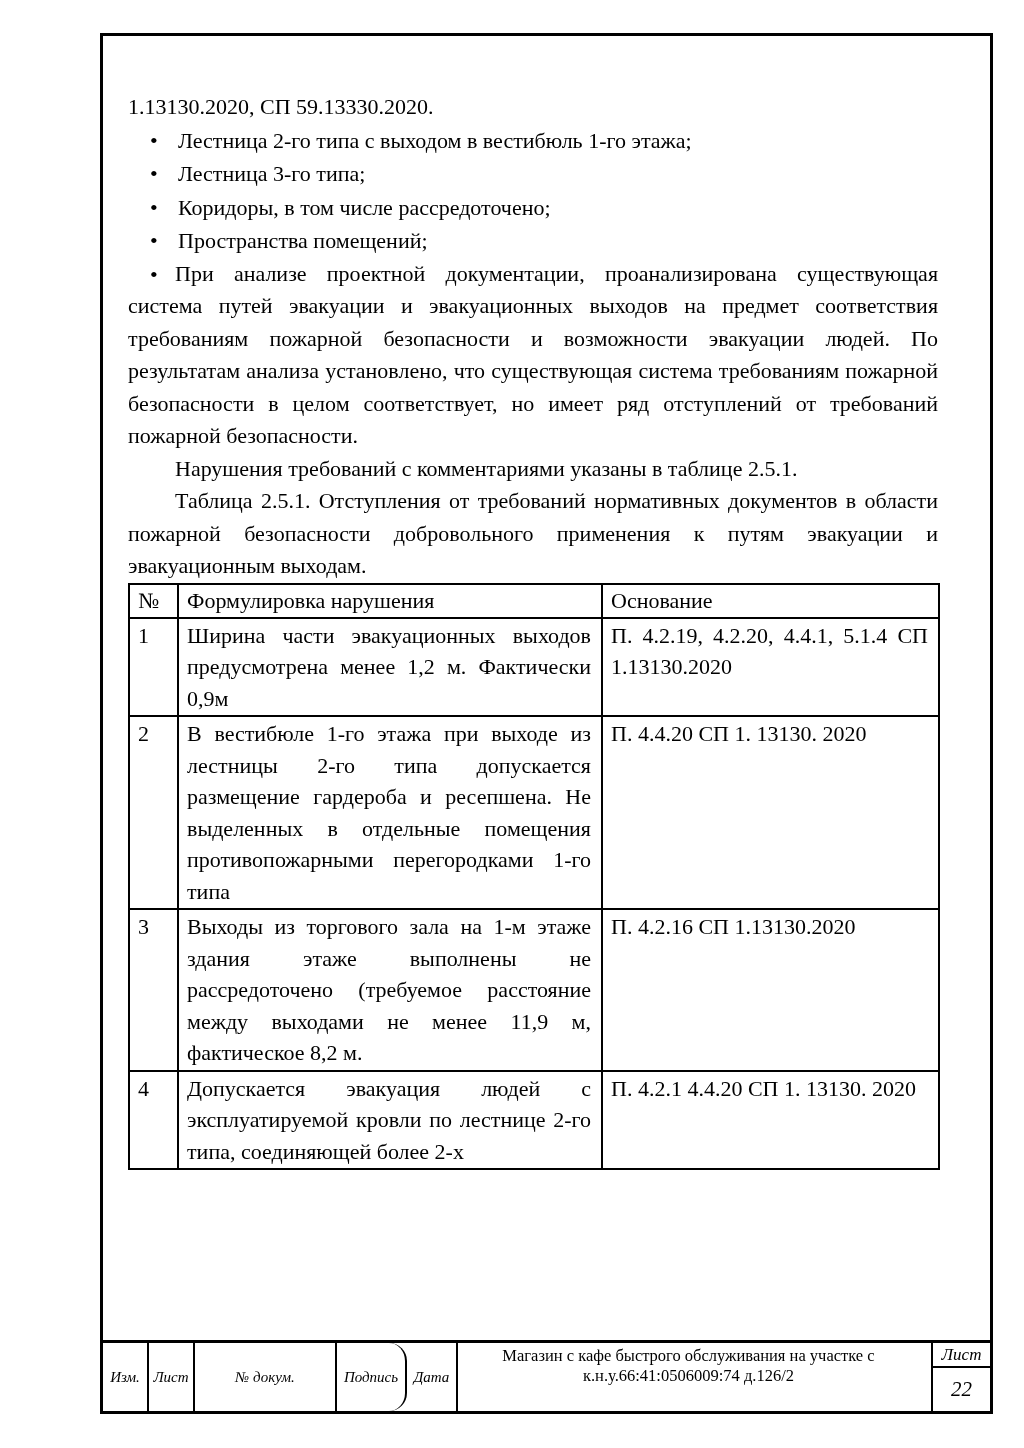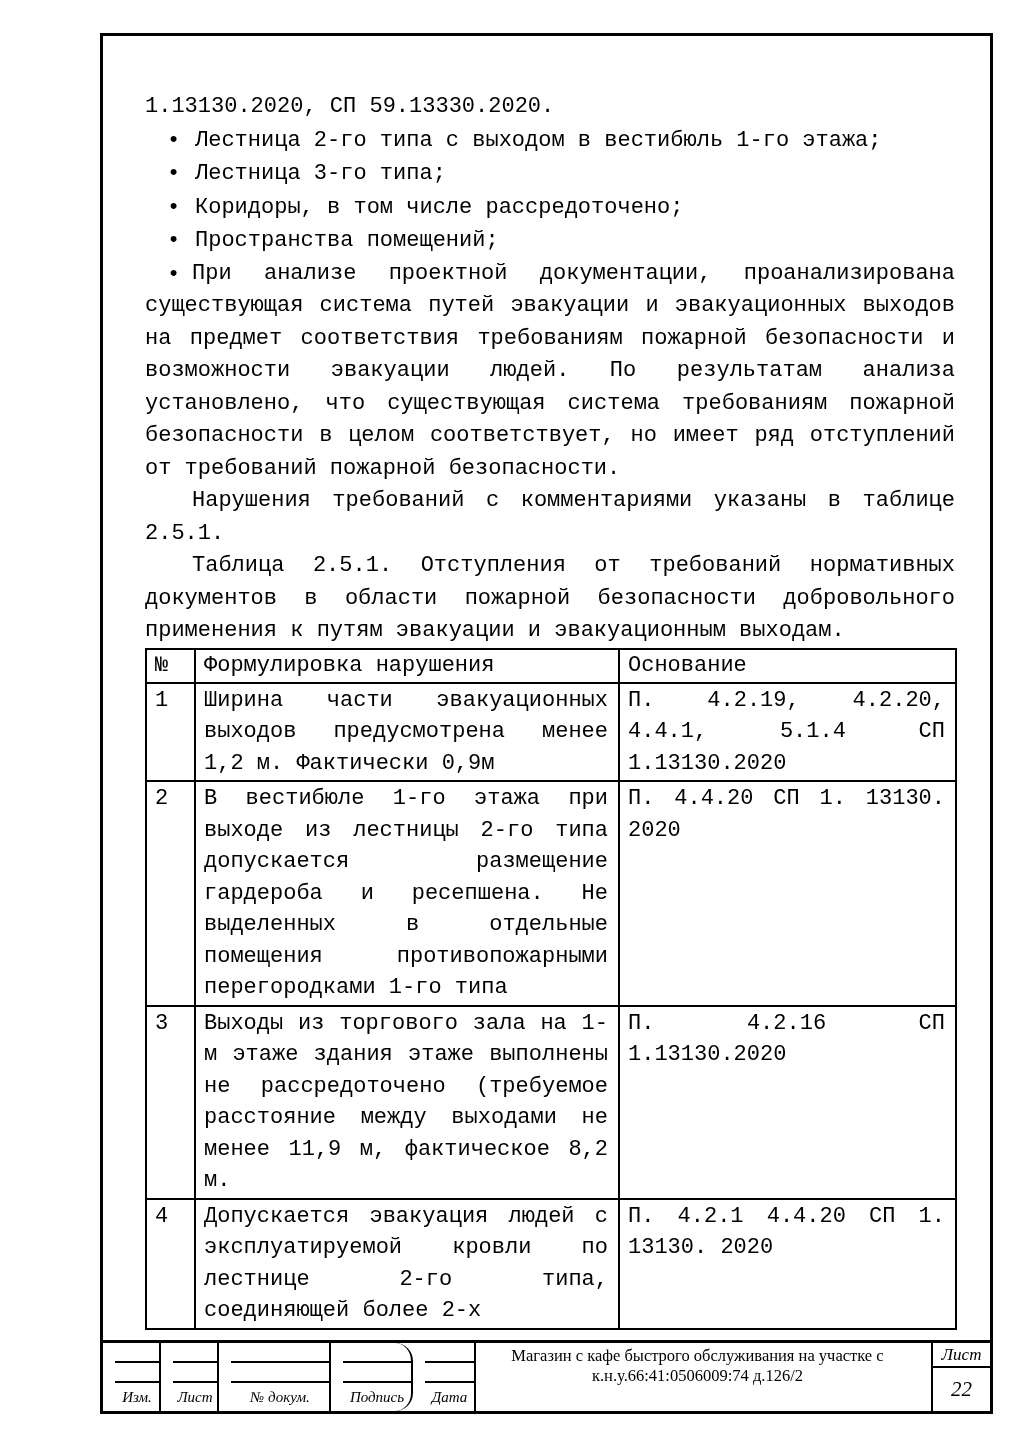--- a/index.html
+++ b/index.html
@@ -13,23 +13,22 @@
     overflow: hidden;
   }
   .frame {
     position: absolute;
     left: 100px; top: 33px;
     width: 893px; height: 1381px;
     border: 3px solid #000;
   }
   .content {
     position: absolute;
-    left: 42px; top: 55px;
+    left: 25px; top: 55px;
     width: 810px;
-    font-family: Liberation Mono, monospace;
   }
   .content p {
     margin: 0;
     font-size: 22px;
     line-height: 32.5px;
     text-align: justify;
   }
   p.indent { text-indent: 47px; }
   .bullets {
     list-style: none;
@@ -73,41 +72,40 @@
   .stamp {
     position: absolute;
     left: -3px; bottom: -3px;
     width: 893px; height: 74px;
     border: 3px solid #000;
     display: flex;
     background: #fff;
   }
   .s-col {
     display: flex;
-    flex-direction: column;
+    flex-direction: row;
     border-right: 2px solid #000;
-    margin-left: 12px;
   }
   .s-col .s-empty {
     height: 20px;
     border-bottom: 2px solid #000;
   }
   .s-col .s-label {
     flex: 1;
     display: flex;
     align-items: center;
     justify-content: center;
     font-style: italic;
     font-size: 15px;
     white-space: nowrap;
     padding: 0 2px;
   }
   .w-izm { width: 46px; }
   .w-list { width: 46px; }
-  .w-dokum { width: 100px; }
+  .w-dokum { width: 142px; }
   .w-podpis { width: 70px; border-radius: 18px; }
   .w-data { width: 51px; }
   .s-title {
     flex: 1;
     border-right: 2px solid #000;
     padding: 3px 16px 0 4px;
     text-align: center;
     font-size: 16.5px;
     line-height: 20px;
   }

